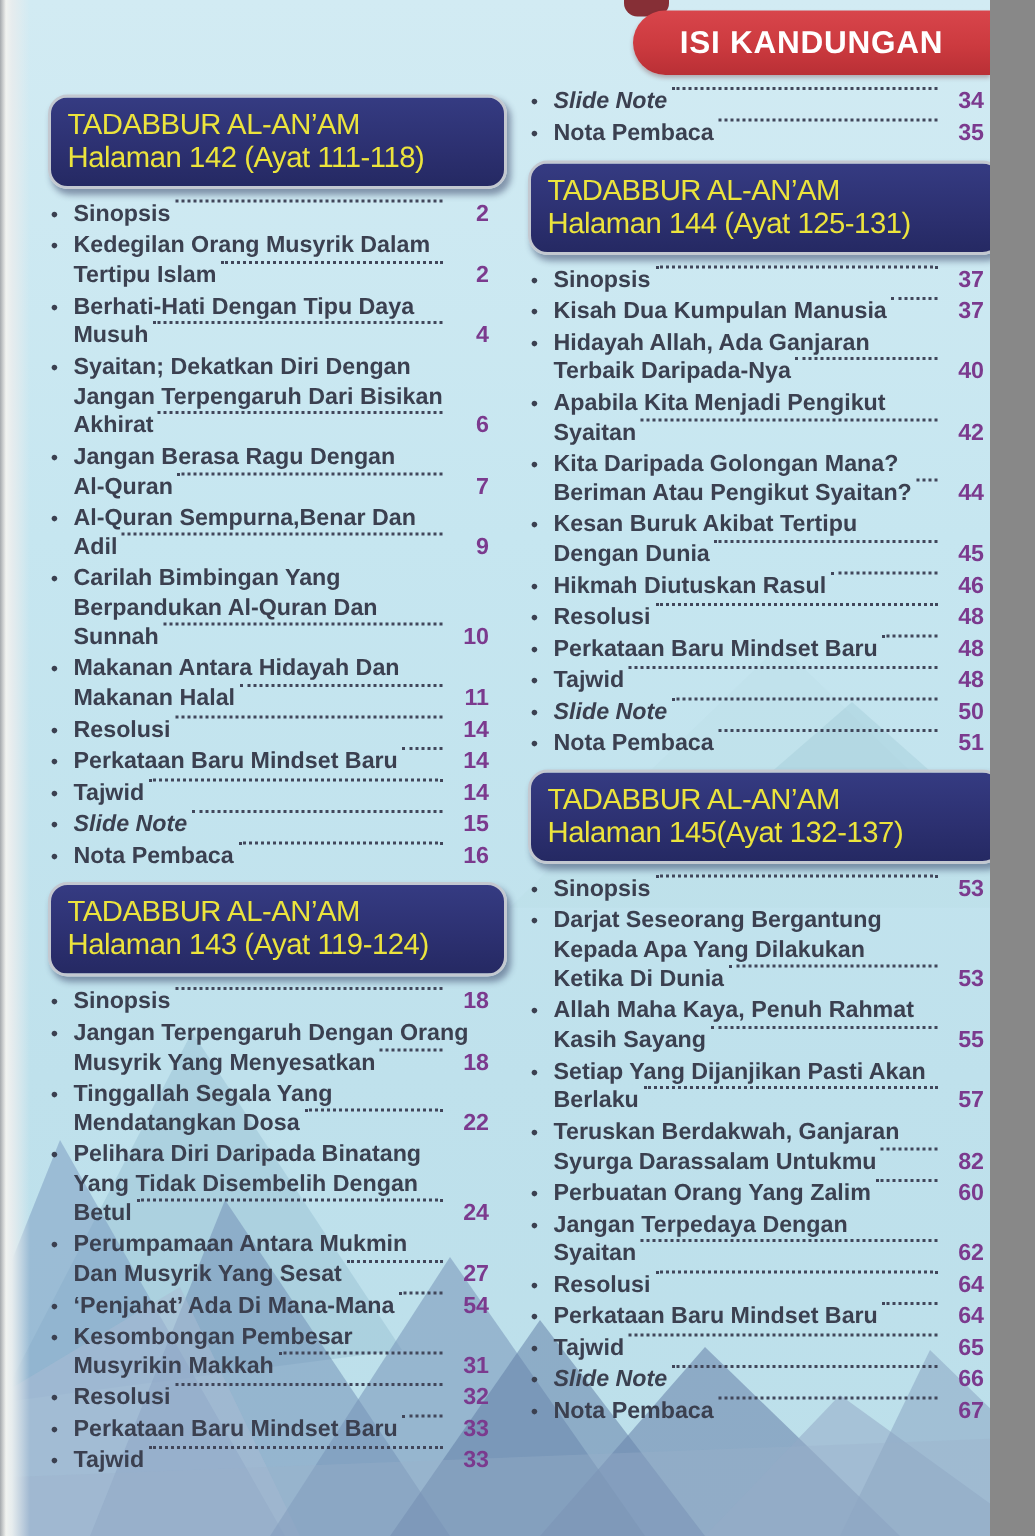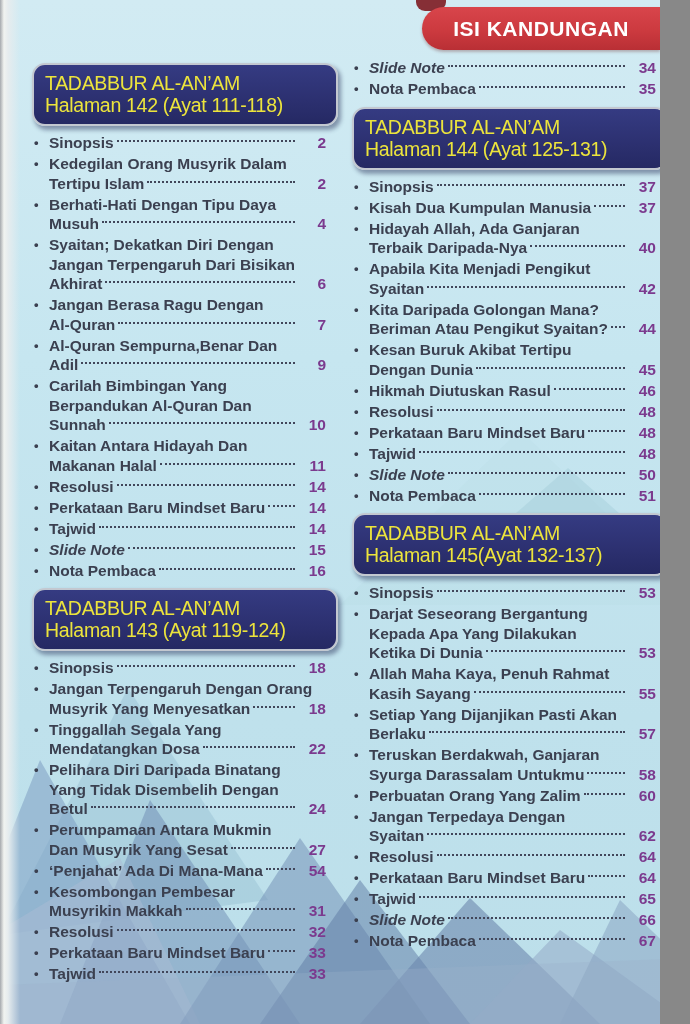--- a/index.html
+++ b/index.html
@@ -56,21 +56,21 @@
   .items { padding: 0 12px 0 2px; margin-bottom: 6px; }
   .item {
     display:flex;
     margin-bottom: 1.5px;
     color: var(--body-text,#3b4050);
     font-weight: 700; font-size: 15.5px; line-height: 19.5px;
   }
   .bullet { flex:none; width:15px; font-size:13px; }
   .item-body { flex:1; min-width:0; display:block; }
   .line { display:block; white-space:nowrap; }
-  .last-line { display:flex; align-items:center; }
+  .last-line { display:flex; align-items:flex-start; }
   .ltext { white-space:nowrap; }
   .ltext.italic { font-style: italic; }
   .dots {
     flex:1; min-width:10px;
     border-bottom: 2.5px dotted #41465a;
     margin: 0 5px 3.5px 3px;
   }
   .pagenum {
     flex:none; min-width:26px; text-align:right;
     color: var(--page-purple,#7b3a8e);
@@ -188,21 +188,21 @@
             <span class="last-line">
         <span class="ltext">Sunnah</span>
         <span class="dots"></span>
         <span class="pagenum">10</span>
       </span>
     </span>
   </div>
         <div class="item">
     <span class="bullet">•</span>
     <span class="item-body">
-      <span class="line">Kaitan Antara Hidayah Dan</span>
+      <span class="line">Makanan Antara Hidayah Dan</span>
             <span class="last-line">
         <span class="ltext">Makanan Halal</span>
         <span class="dots"></span>
         <span class="pagenum">11</span>
       </span>
     </span>
   </div>
         <div class="item">
     <span class="bullet">•</span>
     <span class="item-body">
@@ -569,21 +569,21 @@
       </span>
     </span>
   </div>
         <div class="item">
     <span class="bullet">•</span>
     <span class="item-body">
       <span class="line">Teruskan Berdakwah, Ganjaran</span>
             <span class="last-line">
         <span class="ltext">Syurga Darassalam Untukmu</span>
         <span class="dots"></span>
-        <span class="pagenum">58</span>
+        <span class="pagenum">82</span>
       </span>
     </span>
   </div>
         <div class="item">
     <span class="bullet">•</span>
     <span class="item-body">
       <span class="last-line">
         <span class="ltext">Perbuatan Orang Yang Zalim</span>
         <span class="dots"></span>
         <span class="pagenum">60</span>

